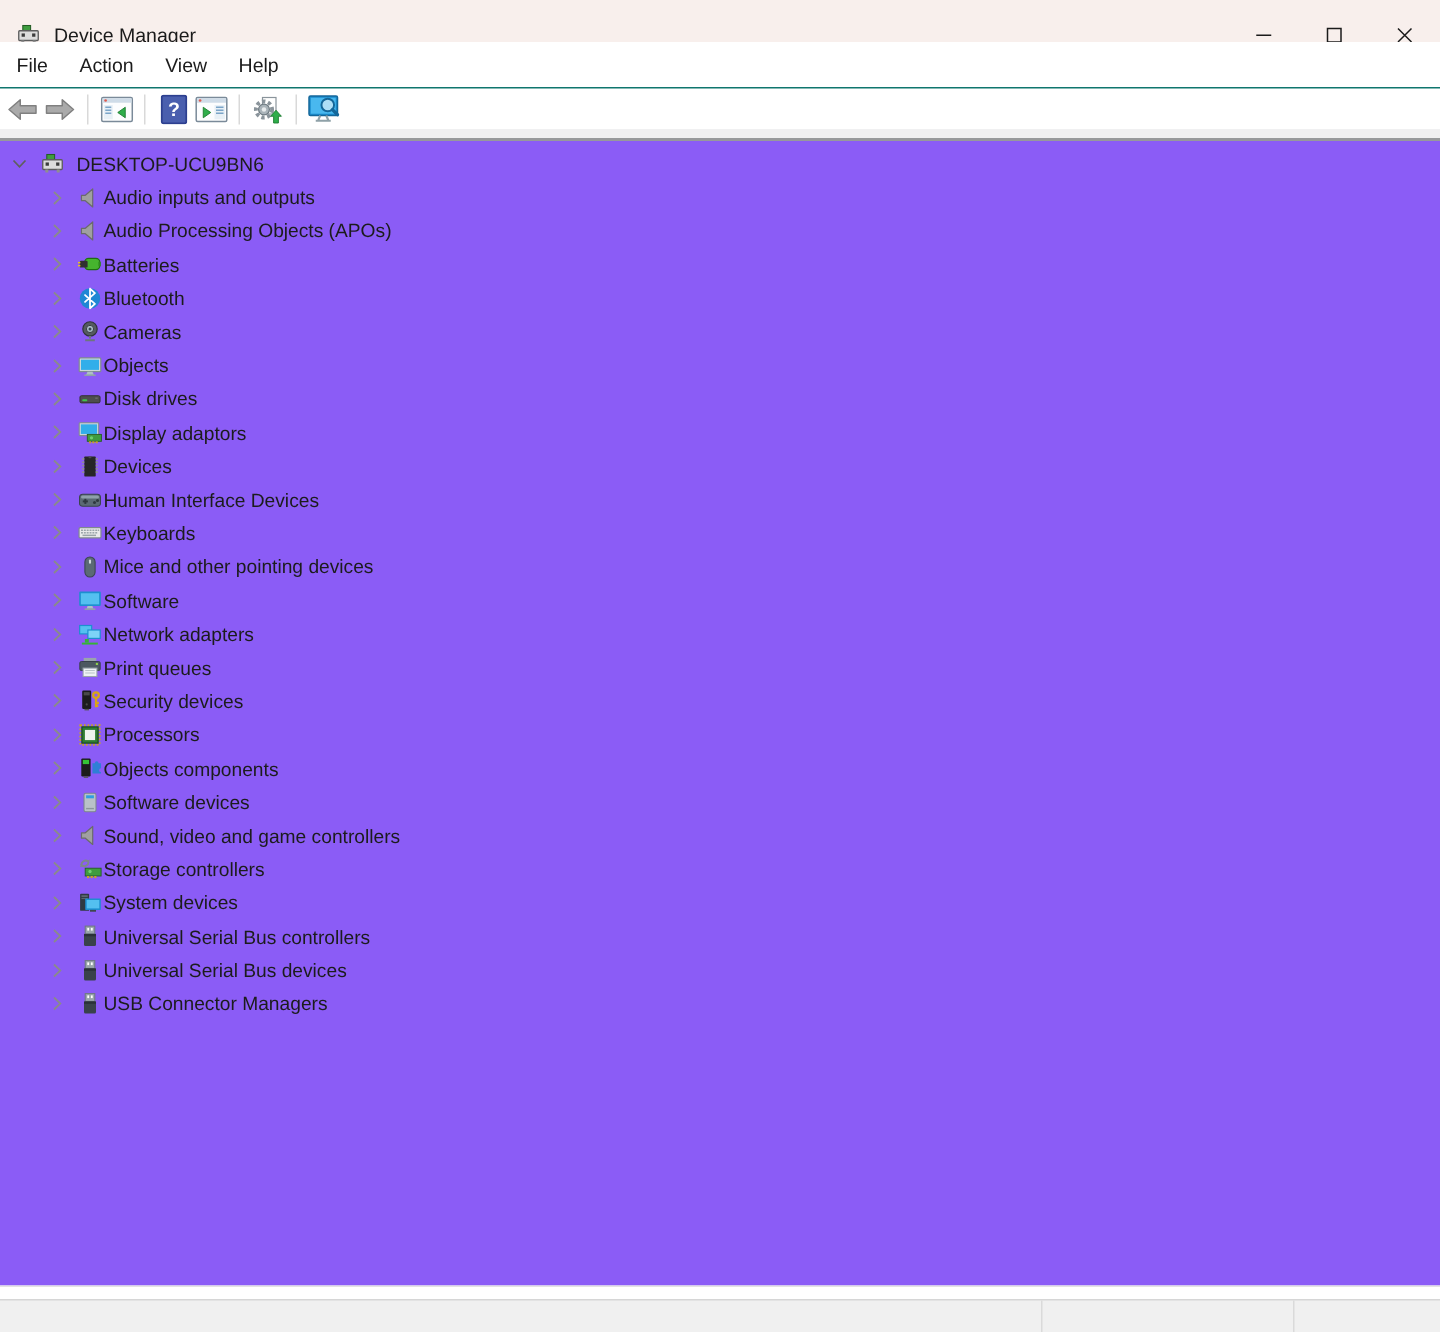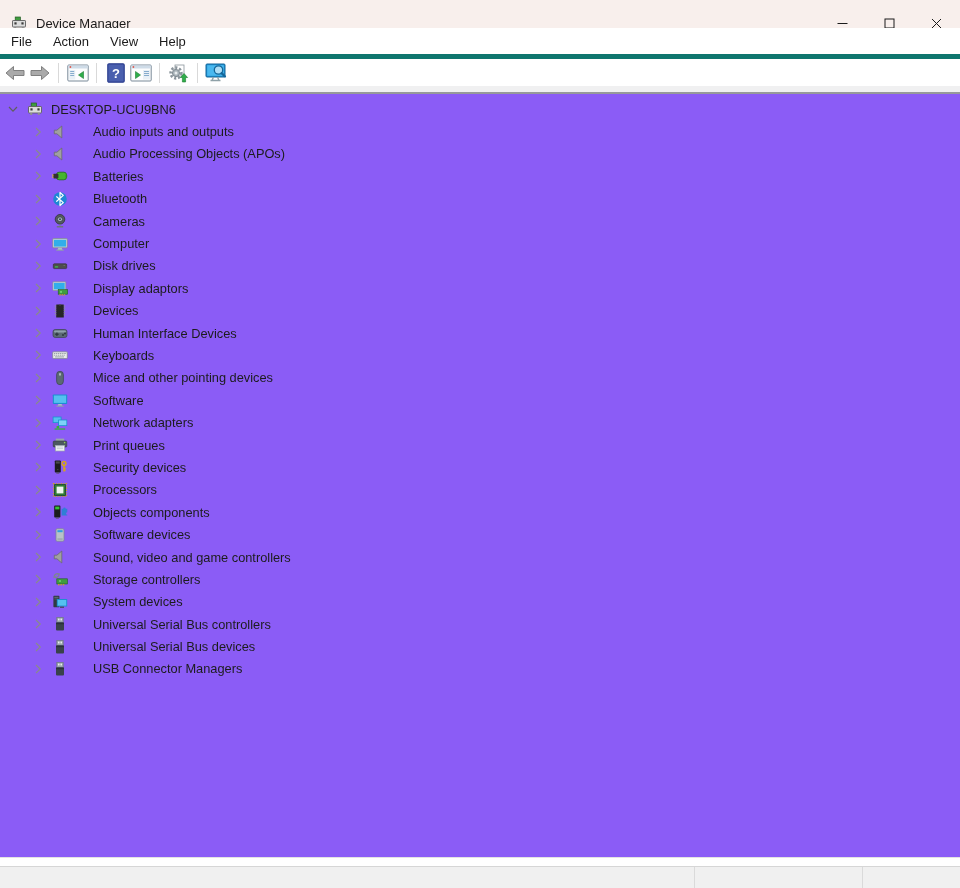--- a/index.html
+++ b/index.html
@@ -13,39 +13,39 @@
   }
   
   .titlebar { position: absolute; top: 0; left: 0; right: 0; height: 46px;
     background: #f8efec; display: flex; align-items: center; }
   .app-icon { margin-left: 11px; width: 16px; height: 16px; display: flex; }
   .window-title { margin-left: 9px; font-size: 13px; color: #1a1a1a; }
   .win-controls { margin-left: auto; display: flex; height: 28px; }
   .win-btn { width: 47px; height: 28px; display: flex; align-items: center; justify-content: center; }
   
   .menubar { position: absolute; top: 28px; left: 0; right: 0; height: 31px;
-    background: #ffffff; display: flex; align-items: center; border-bottom: 5px solid #0f766e; }
+    background: #ffffff; display: flex; align-items: center; border-bottom: 1px solid #0f766e; }
   .menu-item { font-size: 13px; color: #1b1b1b; padding: 4px 10px; margin-left: 1px; }
   
   .toolbar { position: absolute; top: 60px; left: 0; right: 0; height: 26px;
     background: #ffffff; display: flex; align-items: center; padding-left: 2px; }
   .tool-btn { width: 25px; height: 24px; display: flex; align-items: center; justify-content: center; }
   .tool-sep { width: 1px; height: 20px; background: #d9d9d9; margin: 0 6px; }
   .toolbar-strip { position: absolute; top: 86px; left: 0; right: 0; height: 6px; background: #f0f0f1; }
   .toolbar-line  { position: absolute; top: 92px; left: 0; right: 0; height: 2px; background: #97999b; }
   
   .tree { position: absolute; top: 94px; left: 0; right: 0; bottom: 31px;
     background: #8b5cf6; padding-top: 4px; overflow: hidden; }
   .trow { height: 22.4px; display: flex; align-items: center; }
   .trow .chev { width: 12px; height: 12px; margin-left: 32px;
     display: flex; align-items: center; justify-content: center; flex: none; }
   .trow.root .chev { margin-left: 7px; }
   .trow .icn { width: 16px; height: 16px; margin-left: 8px;
     display: flex; align-items: center; justify-content: center; flex: none; }
-  .trow .tlabel { margin-left: 25px; font-size: 12.8px; color: #1c1c1c; white-space: nowrap; }
+  .trow .tlabel { margin-left: 1px; font-size: 12.8px; color: #1c1c1c; white-space: nowrap; }
   .trow.root .tlabel { margin-left: 8px; }
   
   .statusline { position: absolute; left: 0; right: 0; bottom: 30px; height: 1px; background: #e3e3e3; }
   .statusbar { position: absolute; left: 0; right: 0; bottom: 0; height: 22px;
     background: #f0f0f0; border-top: 1px solid #d6d6d6; display: flex; }
   .status-cell { height: 100%; }
   .status-cell:nth-child(1) { width: 694px; }
   .status-cell:nth-child(2) { width: 168px; border-left: 1px solid #dadada; }
   .status-cell:nth-child(3) { flex: 1; border-left: 1px solid #dadada; }
   .icn svg, .chev svg { display: block; }
@@ -273,21 +273,21 @@
         </svg>
       </span>
       <span class="icn">
         <svg width="16" height="16" viewBox="0 0 16 16">
           <rect x="0.8" y="2.6" width="14.4" height="9.2" rx="0.7" fill="#cdd6da" stroke="#7f8c91" stroke-width="0.8"></rect>
           <rect x="2" y="3.8" width="12" height="6.8" fill="#31aeea"></rect>
           <path d="M6.3 11.8L5.4 14h5.2l-0.9-2.2z" fill="#aebfc6"></path>
           <rect x="4.2" y="13.6" width="7.6" height="1.1" fill="#8fa1a8"></rect>
         </svg>
       </span>
-      <span class="tlabel">Computer</span>
+      <span class="tlabel">Objects</span>
     </div>
     <div class="trow">
       <span class="chev">
         <svg width="12" height="12" viewBox="0 0 12 12">
           <path d="M4 2l4.2 4L4 10" stroke="#8a8a8a" stroke-width="1.2" fill="none"></path>
         </svg>
       </span>
       <span class="icn">
         <svg width="16" height="16" viewBox="0 0 16 16">
           <rect x="1.3" y="5.8" width="13.4" height="4.8" rx="1" fill="#4e4e4e" stroke="#2e2e2e" stroke-width="0.6"></rect>

